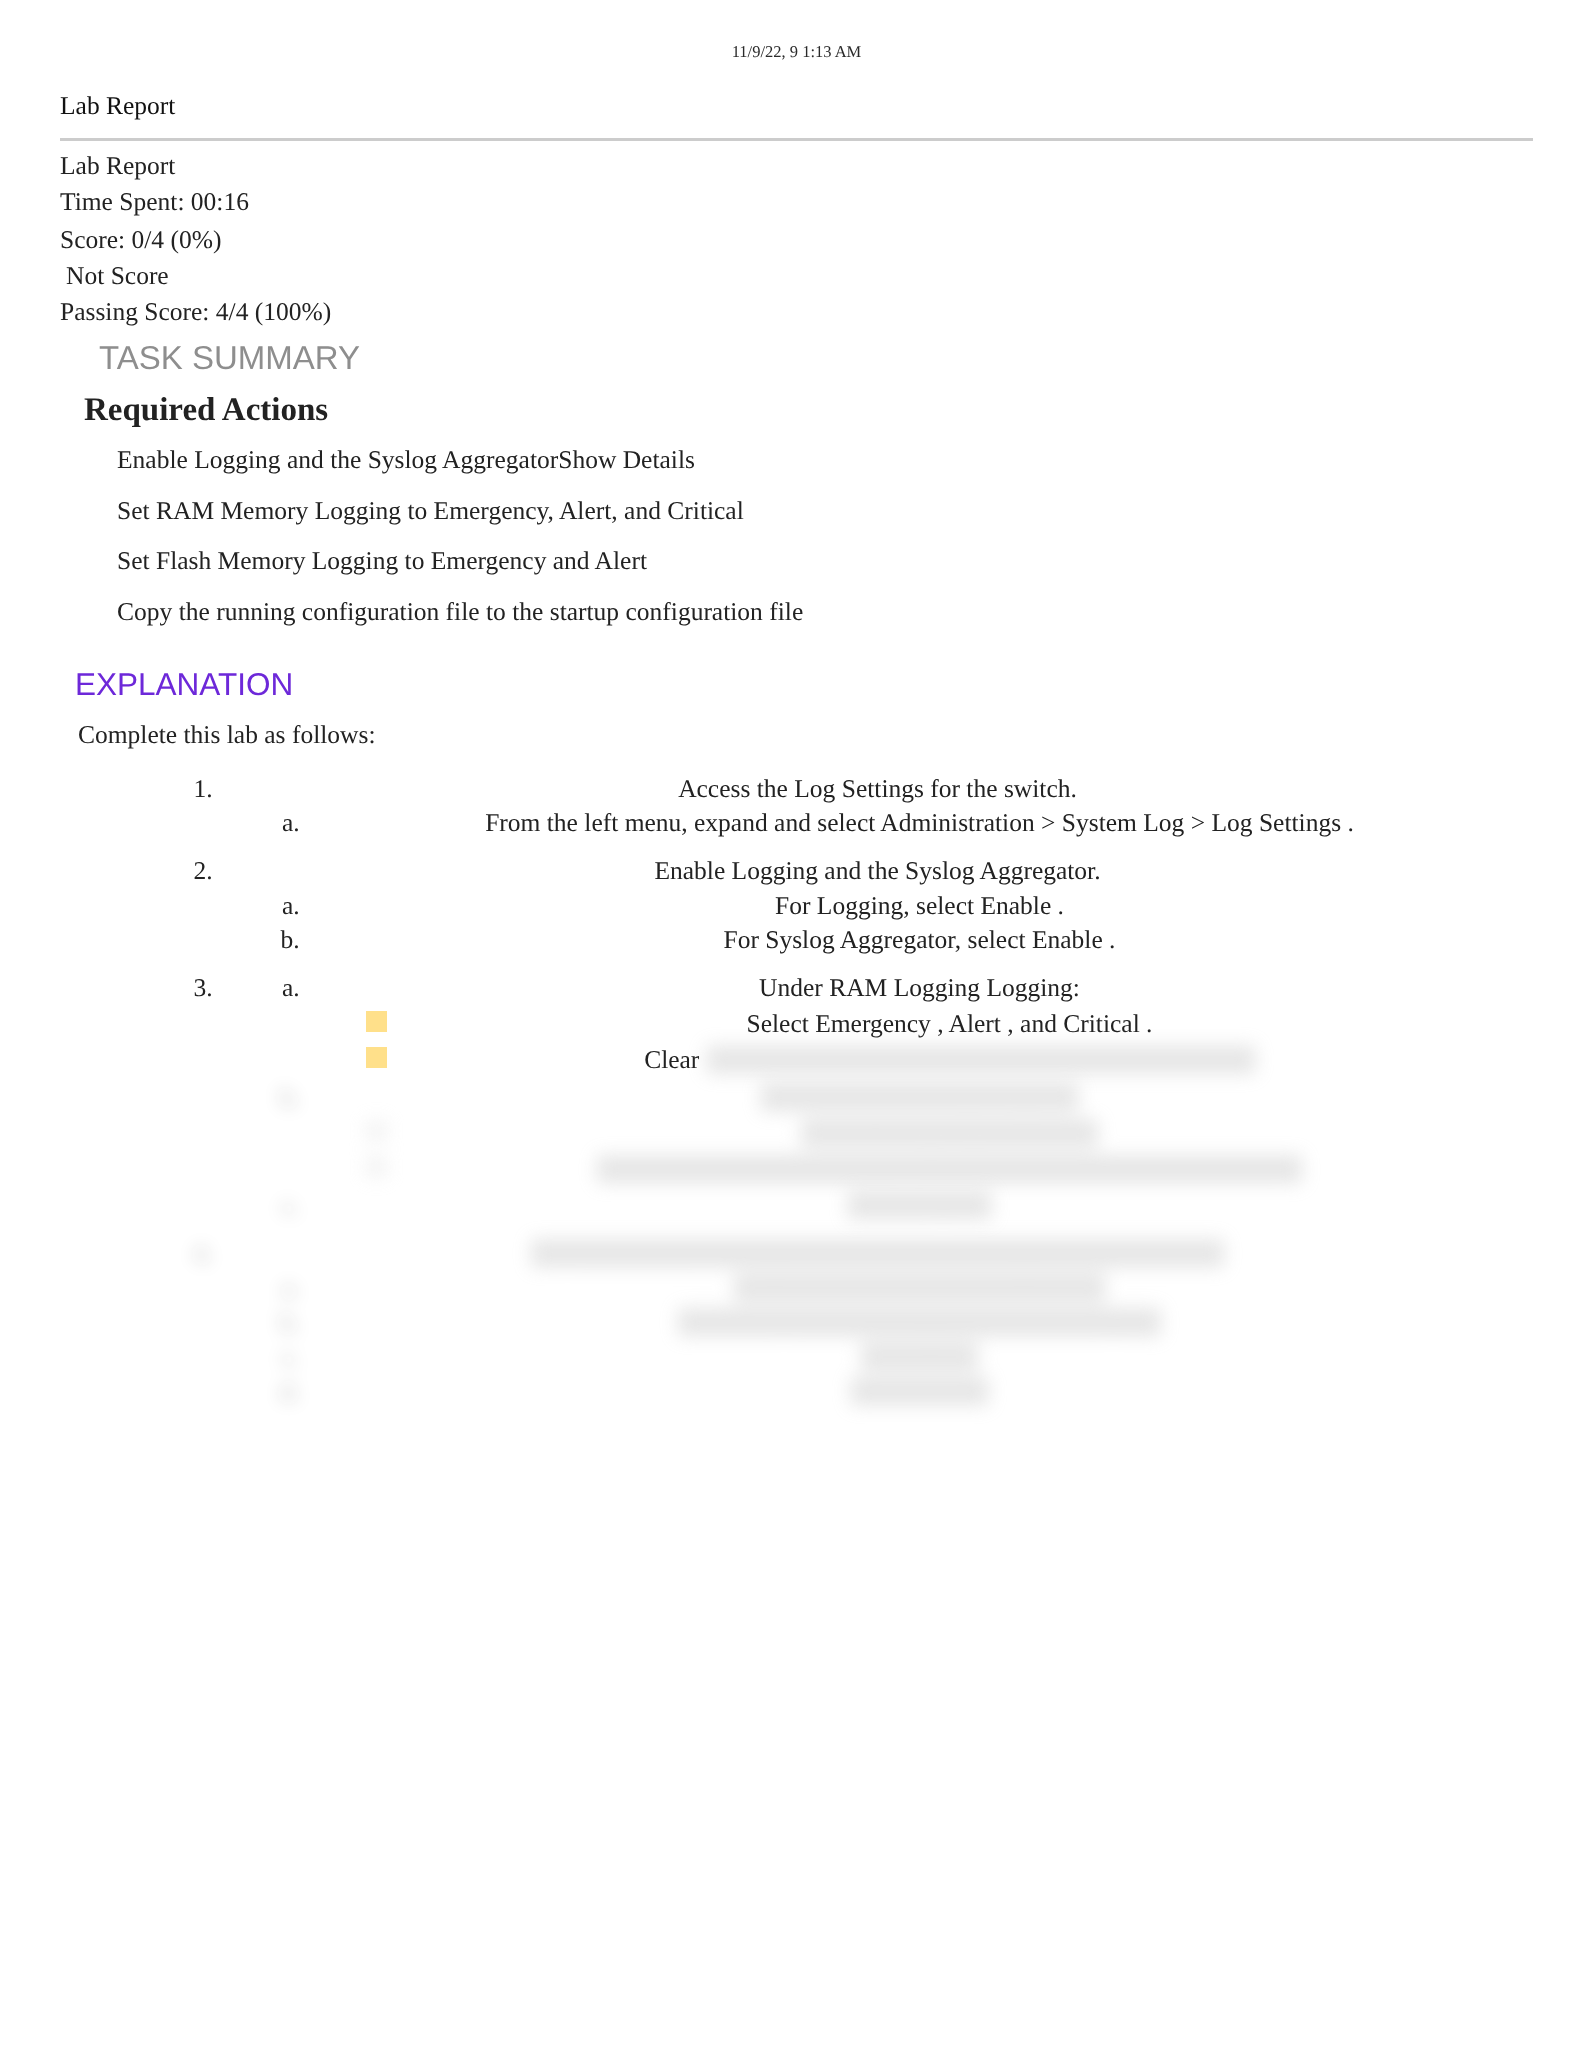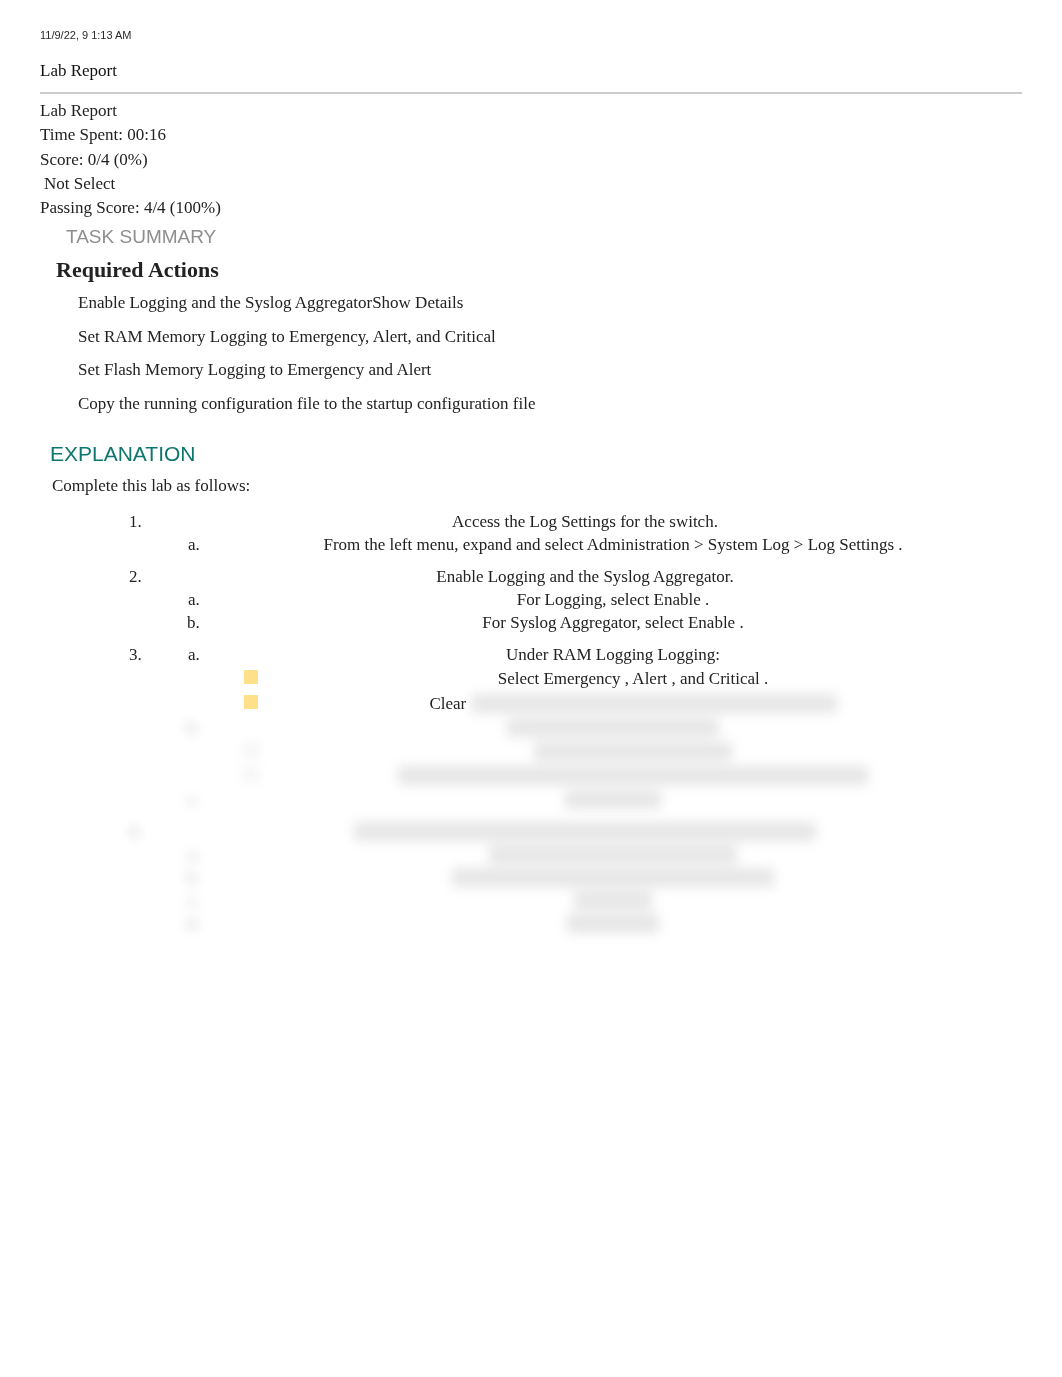--- a/index.html
+++ b/index.html
@@ -6,22 +6,22 @@
     body {
       font-family: Georgia, 'Times New Roman', serif;
       background: #fff;
       width: 1062px;
       color: #222;
       padding: 28px 40px 40px 40px;
       font-size: 17px;
       line-height: 1.3;
     }
     .timestamp {
-      text-align: left;
-      font-family: Liberation Sans, sans-serif;
+      text-align: center;
+      font-family: Liberation Serif, serif;
       font-size: 11px;
       color: #2a2a2a;
       margin-bottom: 18px;
     }
     .page-title {
       font-size: 17px;
       color: #111;
       margin-bottom: 6px;
     }
     .title-rule {
@@ -29,27 +29,27 @@
       border-top: 2.5px solid #cccccc;
       margin: 10px 0 6px 0;
     }
     .meta-block {
       margin-bottom: 2px;
     }
     .meta-line { margin: 2px 0; }
     .status-line { margin: 2px 0 2px 4px; }
     .section-heading {
       color: #8e8e8e;
-      font-size: 19px;
+      font-size: 22px;
       font-family: Arial, Helvetica, sans-serif;
       font-weight: 400;
       margin: 6px 0 0 26px;
     }
     .explanation-heading {
-      color: #0f766e;
+      color: #6d28d9;
       font-size: 21px;
       font-family: Arial, Helvetica, sans-serif;
       font-weight: 400;
       margin: 20px 0 8px 10px;
     }
     .required-actions-heading {
       margin: 6px 0 4px 16px;
       font-size: 22px;
       font-weight: bold;
     }
@@ -110,21 +110,21 @@
 
 <div class="timestamp">11/9/22, 9 1:13 AM</div>
 
 <div class="page-title">Lab Report</div>
 <hr class="title-rule">
 
 <div class="meta-block">
   <div class="meta-line">Lab Report</div>
   <div class="meta-line">Time Spent: 00:16</div>
   <div class="meta-line">Score: 0/4 (0%)</div>
-  <div class="status-line">Not Select</div>
+  <div class="status-line">Not Score</div>
   <div class="meta-line">Passing Score: 4/4 (100%)</div>
 </div>
 
 <div class="section-heading">TASK SUMMARY</div>
 <div class="required-actions-heading">Required Actions</div>
 
 <div class="action-item">
   <span>Enable Logging and the Syslog Aggregator</span><span>Show Details</span>
 </div>
 <div class="action-item">Set RAM Memory Logging to Emergency, Alert, and Critical</div>

